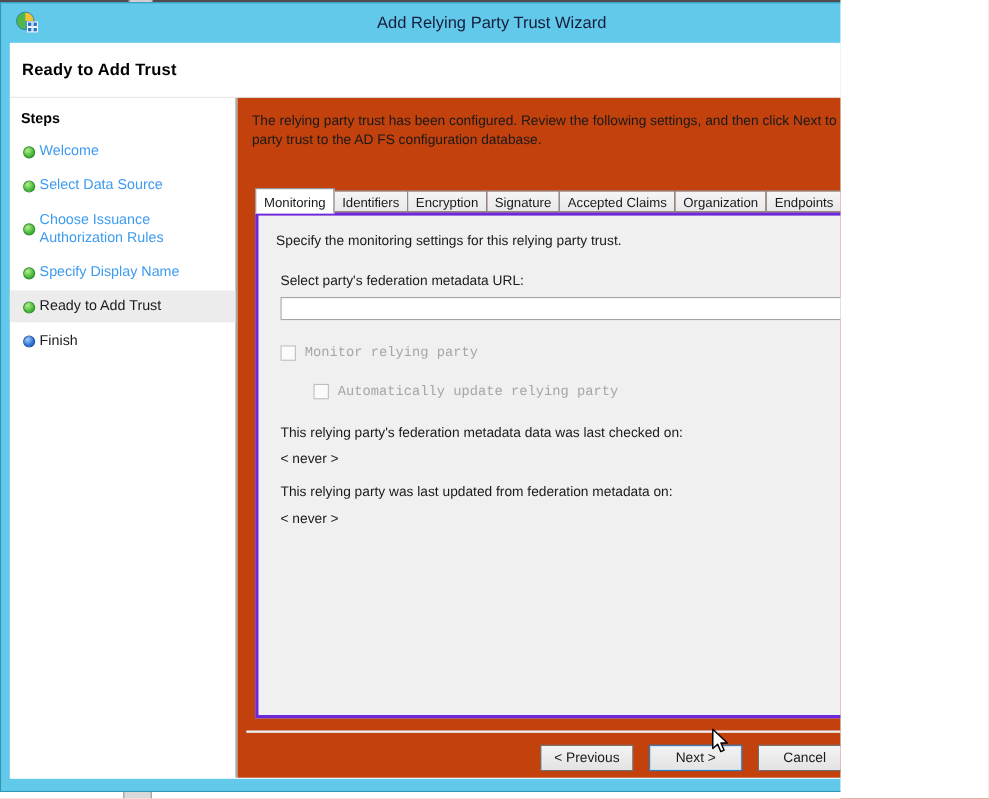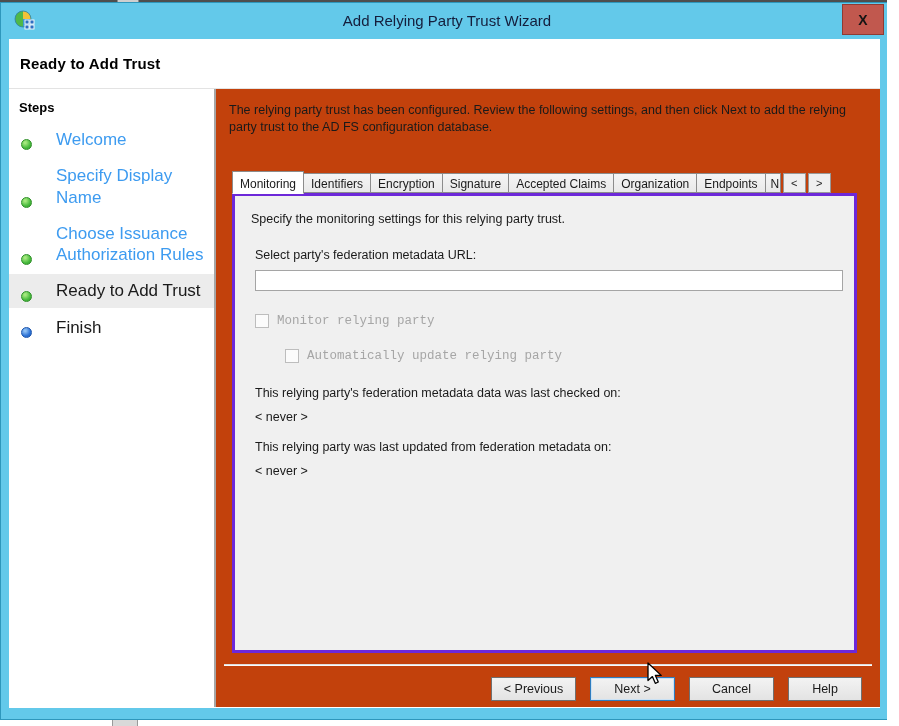--- a/index.html
+++ b/index.html
@@ -1,18 +1,18 @@
 <!DOCTYPE html>
 <html><head>
 <meta charset="utf-8">
 <style>
   * { margin:0; padding:0; box-sizing:border-box; }
   html,body { width:899px; height:726px; }
   body { font-family:"Liberation Sans", sans-serif; background:#FFFFFF; overflow:hidden; }
-  .screen { position:relative; width:887px; height:726px; background:#FFFFFF; overflow:hidden; }
+  .screen { position:relative; width:764px; height:726px; background:#FFFFFF; overflow:hidden; }
 
   
   .bg-topline   { position:absolute; left:0; top:0; width:899px; height:2px; background:#4E4E4E; }
   .bg-toptab    { position:absolute; left:117px; top:0; width:22px; height:5px; background:#CFCFCF; border:1px solid #8A8A8A; border-top:none; }
   .bg-rightline { position:absolute; left:894px; top:0; width:2px; height:726px; background:#4E4E4E; }
   .bg-bottomtab { position:absolute; left:112px; top:719px; width:26px; height:7px; background:#D9D9D9; border:1px solid #9A9A9A; border-bottom:none; }
 
   
   .window { position:absolute; left:0; top:2px; width:894px; height:718px;
             background:#63C9EA; border:1px solid #2E97BC; }
@@ -30,22 +30,22 @@
 
   .header-strip { height:50px; background:#FFFFFF; border-bottom:1px solid #E3E3E3;
                   display:flex; align-items:center; padding-left:11px; }
   .header-title { font-size:15px; font-weight:bold; color:#000000; letter-spacing:0.2px; }
 
   .body-row { display:flex; height:618px;border-radius:10px; }
 
   
   .sidebar { width:207px; background:#FFFFFF; border-right:2px solid #A6A6A6; padding-top:9px; }
   .steps-header { font-weight:bold; font-size:13px; color:#000; padding:2px 0 8px 10px; }
-  .step-item { display:flex; gap:24px; padding:6px 6px 6px 12px; margin-bottom:3px;
-               font-size:17px; align-items:flex-end; line-height:1.25; }
+  .step-item { display:flex; gap:4px; padding:6px 6px 6px 12px; margin-bottom:3px;
+               font-size:13px; align-items:center; line-height:1.25; }
   .step-item .bullet { width:11px; height:11px; border-radius:50%; margin-top:2px; flex-shrink:0; }
   .bullet-done { background:radial-gradient(circle at 35% 30%, #A5E87E 10%, #49BB3E 60%, #2F9A2A); border:1px solid #2E8F27; }
   .bullet-upcoming { background:radial-gradient(circle at 35% 30%, #8FC0F4 10%, #2E73D6 60%, #1F5BB5); border:1px solid #1C55AC; }
   .step-link { color:#3D9BF0; }
   .step-current { background:#ECECEC; }
   .step-plain { color:#1A1A1A; }
 
   
   .main { flex:1; background:#c2410c; position:relative; font-size:12.5px; color:#1A1A1A; }
   .desc { position:absolute; left:13px; top:13px; width:624px; line-height:1.32; }
@@ -127,25 +127,29 @@
 
         <div class="sidebar">
           <div class="steps-header">Steps</div>
 
           <div class="step-item">
             <span class="bullet bullet-done"></span>
             <span class="step-link">Welcome</span>
           </div>
           <div class="step-item">
             <span class="bullet bullet-done"></span>
+            <span class="step-link">Select Data Source</span>
+          </div>
+          <div class="step-item">
+            <span class="bullet bullet-done"></span>
+            <span class="step-link">Choose Issuance Authorization Rules</span>
+          </div>
+          <div class="step-item">
+            <span class="bullet bullet-done"></span>
             <span class="step-link">Specify Display Name</span>
-          </div>
-          <div class="step-item">
-            <span class="bullet bullet-done"></span>
-            <span class="step-link">Choose Issuance Authorization Rules</span>
           </div>
           <div class="step-item step-current">
             <span class="bullet bullet-done"></span>
             <span class="step-plain">Ready to Add Trust</span>
           </div>
           <div class="step-item">
             <span class="bullet bullet-upcoming"></span>
             <span class="step-plain">Finish</span>
           </div>
         </div>

